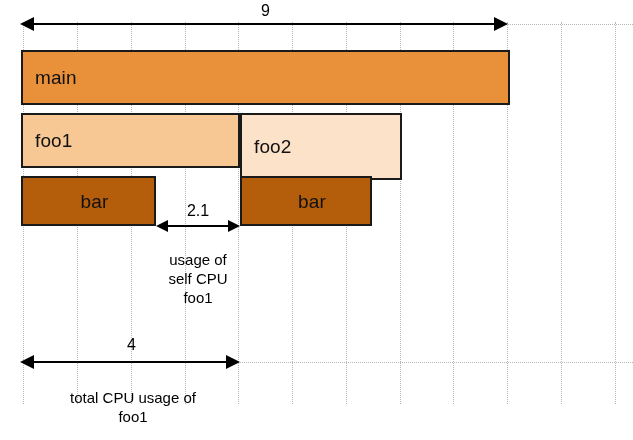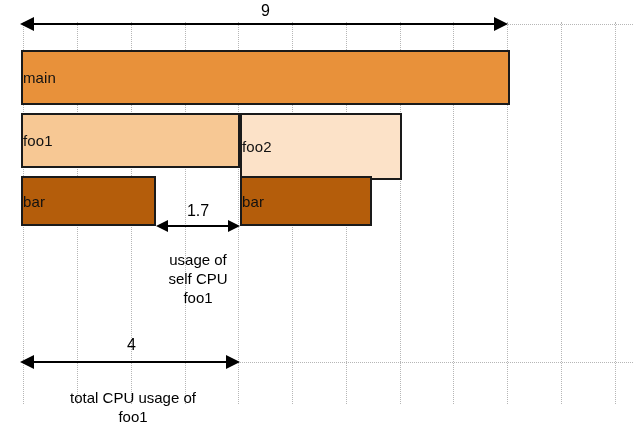--- a/index.html
+++ b/index.html
@@ -35,31 +35,31 @@
   }
   
   .bar {
     position: absolute;
     box-sizing: border-box;
     border: 2px solid #1a1a1a;
     display: flex;
     align-items: center;
   }
   .bar > .bar-label {
-    padding-left: 0;
-    font-size: 15px;
+    padding-left: 12px;
+    font-size: 19px;
     line-height: 1;
     color: #111111;
     white-space: nowrap;
     letter-spacing: .1px;
   }
   .bar-main  { background: #E8913A; }
   .bar-foo1  { background: #F7C894; }
   .bar-foo2  { background: #FCE2C8; }
-  .bar-bar   { background: #B45D0B; }
+  .bar-bar   { background: #B45D0B; justify-content: center; }
   
   .arrow-line {
     position: absolute;
     height: 0;
     border-top: 2px solid #000000;
   }
   .arrow-head {
     position: absolute;
     width: 0;
     height: 0;
@@ -130,21 +130,21 @@
 
   <div class="bar bar-bar" style="left:21px; top:176px; width:135px; height:50px;">
     <span class="bar-label">bar</span>
   </div>
 
   <div class="bar bar-bar" style="left:240px; top:176px; width:132px; height:50px;">
     <span class="bar-label">bar</span>
   </div>
 
   <div>
-    <div class="measure-value" style="left:156px; width:84px; top:203px;">1.7</div>
+    <div class="measure-value" style="left:156px; width:84px; top:203px;">2.1</div>
     <div class="arrow-line" style="left:166px; width:64px; top:225px;"></div>
     <div class="arrow-head left small" style="left:156px; top:220px;"></div>
     <div class="arrow-head right small" style="left:228px; top:220px;"></div>
     <div class="caption" style="left:126px; width:144px; top:250px;">
       <div>usage of</div>
       <div>self CPU</div>
       <div>foo1</div>
     </div>
   </div>
 

